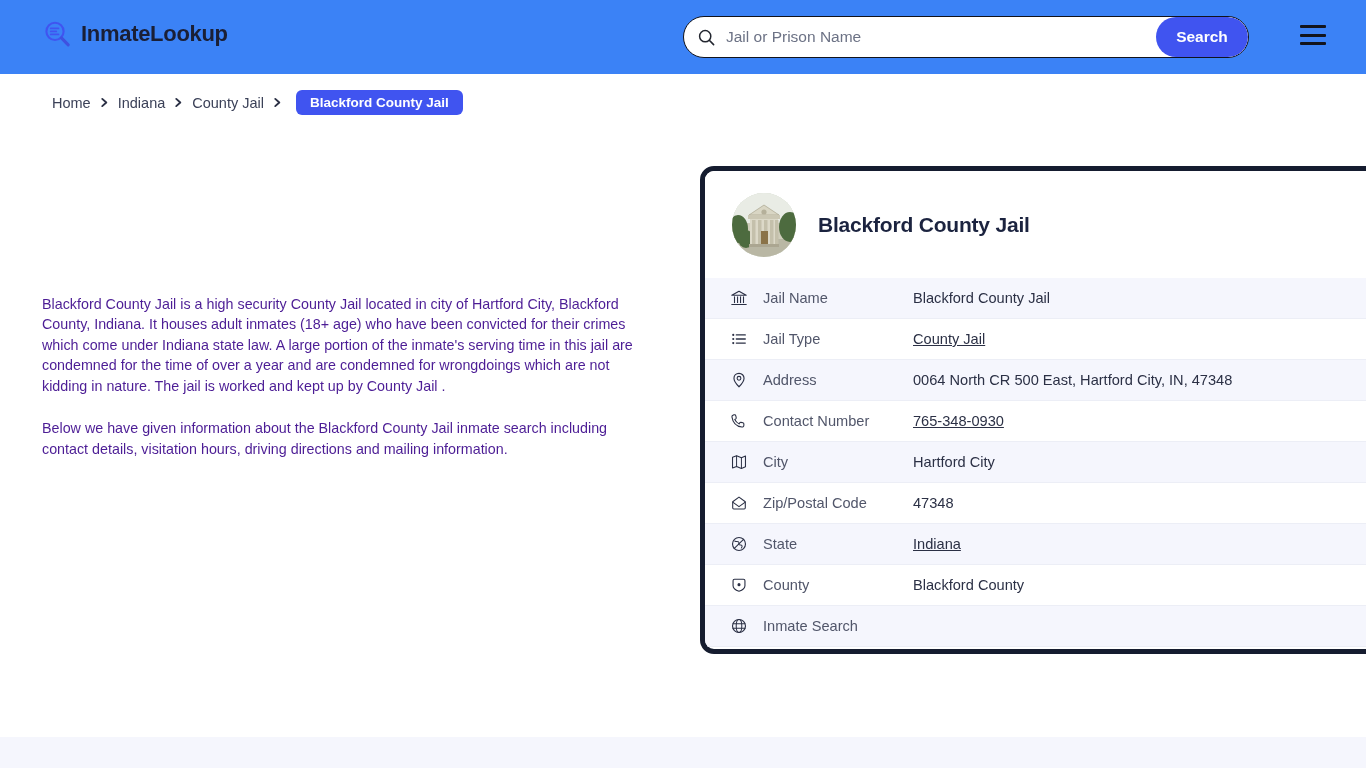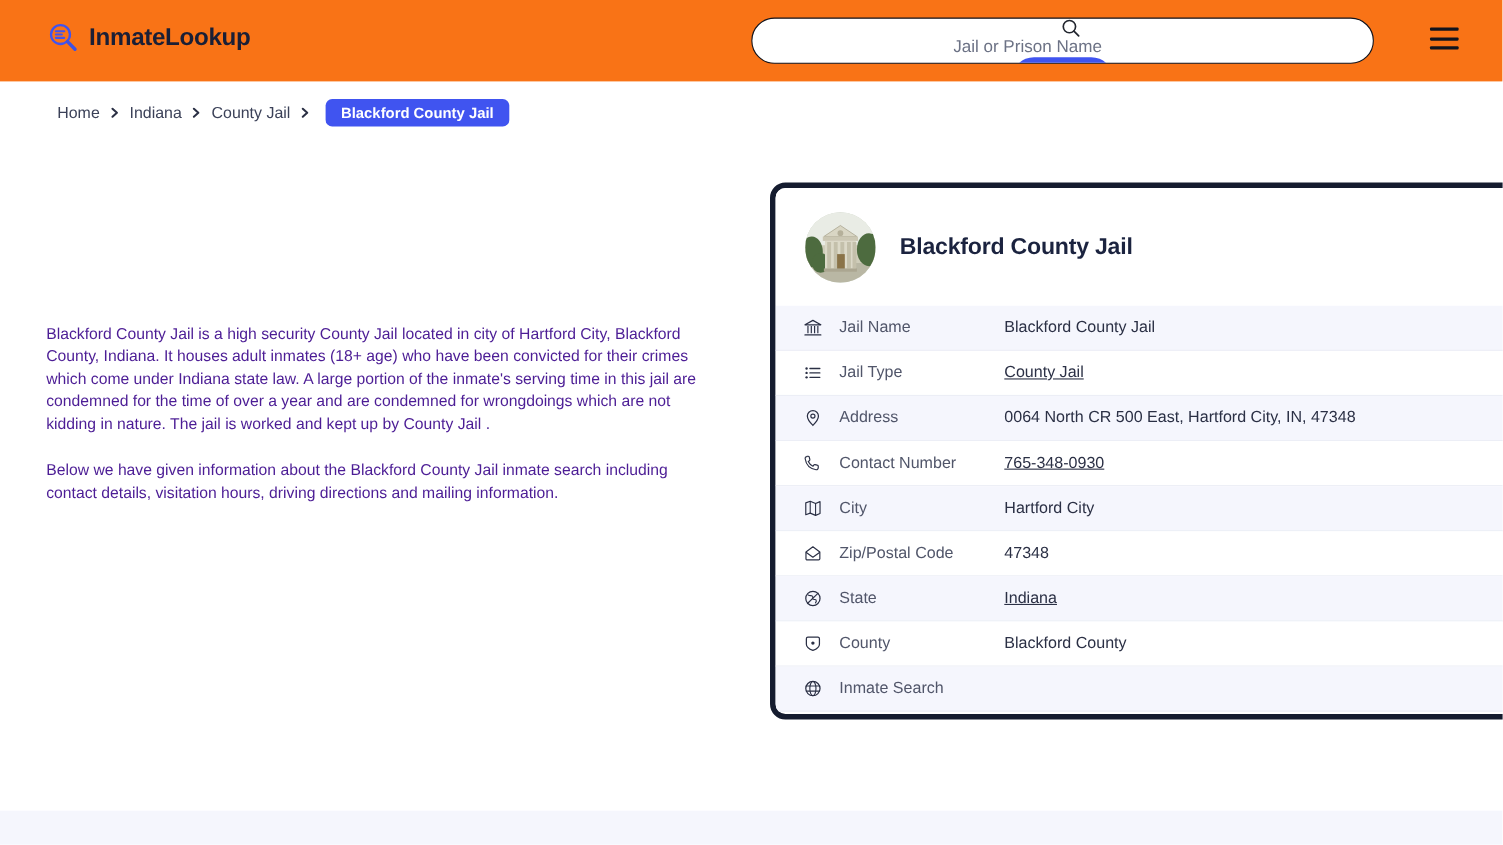--- a/index.html
+++ b/index.html
@@ -7,42 +7,41 @@
     width: 1366px; height: 768px;
     background: #ffffff;
     font-family: "Liberation Sans", sans-serif;
     overflow: hidden;
   }
   body { position: relative; }
 
   
   .header {
     position: absolute; top: 0; left: 0; width: 1366px; height: 74px;
-    background: #f97316;
+    background: #3b82f6;
   }
   .brand {
     position: absolute; left: 42px; top: 19px;
     display: flex; align-items: center; gap: 9px;
     cursor: pointer;
   }
   .brand-icon { width: 30px; height: 30px; display: block; }
   .brand-text {
     font-size: 22px; font-weight: 700; color: #1a1f36;
     letter-spacing: -0.3px; line-height: 1;
   }
 
   .searchwrap {
     position: absolute; left: 683px; top: 16px;
     width: 566px; height: 42px;
     border: 1.6px solid #11131c;
     border-radius: 21px;
     background: #fff;
     display: flex; align-items: center;
     overflow: hidden;
-    flex-direction: column;
   }
   .search-icon { margin-left: 14px; width: 17px; height: 17px; flex: none; }
   .search-input {
     flex: 1 1 auto; height: 100%;
     border: none; outline: none; background: transparent;
     font-family: "Liberation Sans", sans-serif;
     font-size: 15.5px; color: #2a2f45;
     padding: 0 10px 0 11px;
   }
   .search-input::placeholder { color: #6c7285; }

